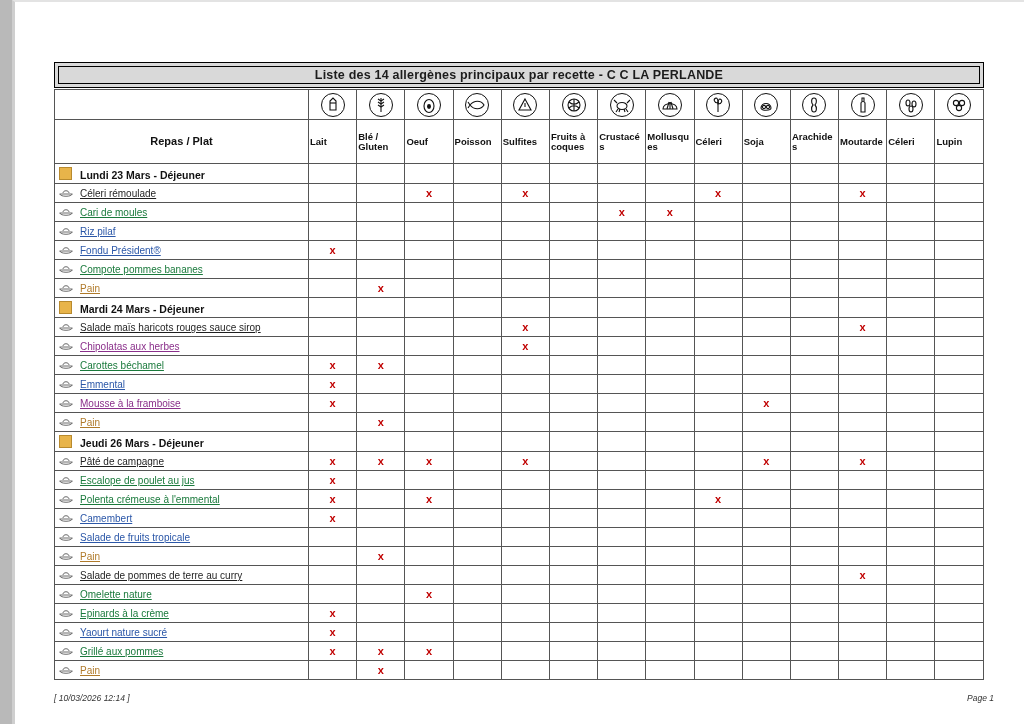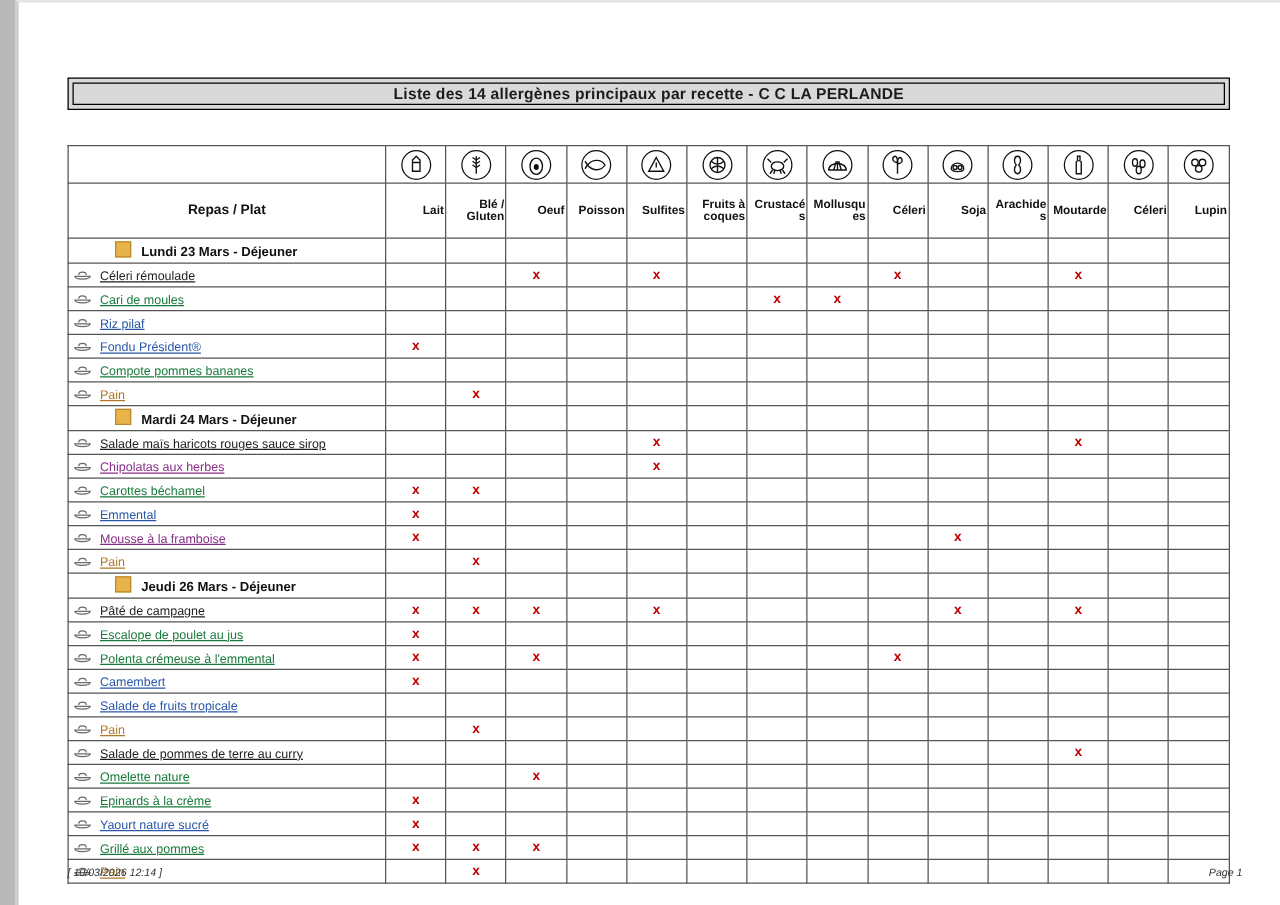--- a/index.html
+++ b/index.html
@@ -57,21 +57,21 @@
   .title-text {
     font-size: 12.5px;
     font-weight: bold;
     color: #1c1c1c;
     letter-spacing: .2px;
     white-space: nowrap;
   }
 
   table.grid {
     border-collapse: collapse;
-    margin-top: 28px;
+    margin-top: 1px;
     width: 806px;
     table-layout: fixed;
   }
   table.grid td, table.grid th {
     border: 1px solid #555;
     box-sizing: border-box;
     padding: 0;
     vertical-align: middle;
   }
   
@@ -90,37 +90,36 @@
     border: 1.3px solid #111;
     border-radius: 50%;
     position: relative;
     vertical-align: middle;
   }
   .ico svg { position: absolute; left: 0; top: 0; }
 
   
   tr.label-row td {
     height: 44px;
-    text-align: right;
+    text-align: left;
     font-size: 9.5px;
     font-weight: bold;
     color: #111;
     line-height: 1.05;
     padding: 0 1px;
     word-wrap: break-word;
   }
   tr.label-row td.plat-head {
     font-size: 11px;
     text-align: center;
   }
 
   
   tr.day-row td {
     height: 20px;
-    padding-left: 33px;
   }
   td.day-cell {
     font-size: 10.5px;
     font-weight: bold;
     color: #111;
     padding-left: 4px;
     white-space: nowrap;
   }
   .day-square {
     display: inline-block;

